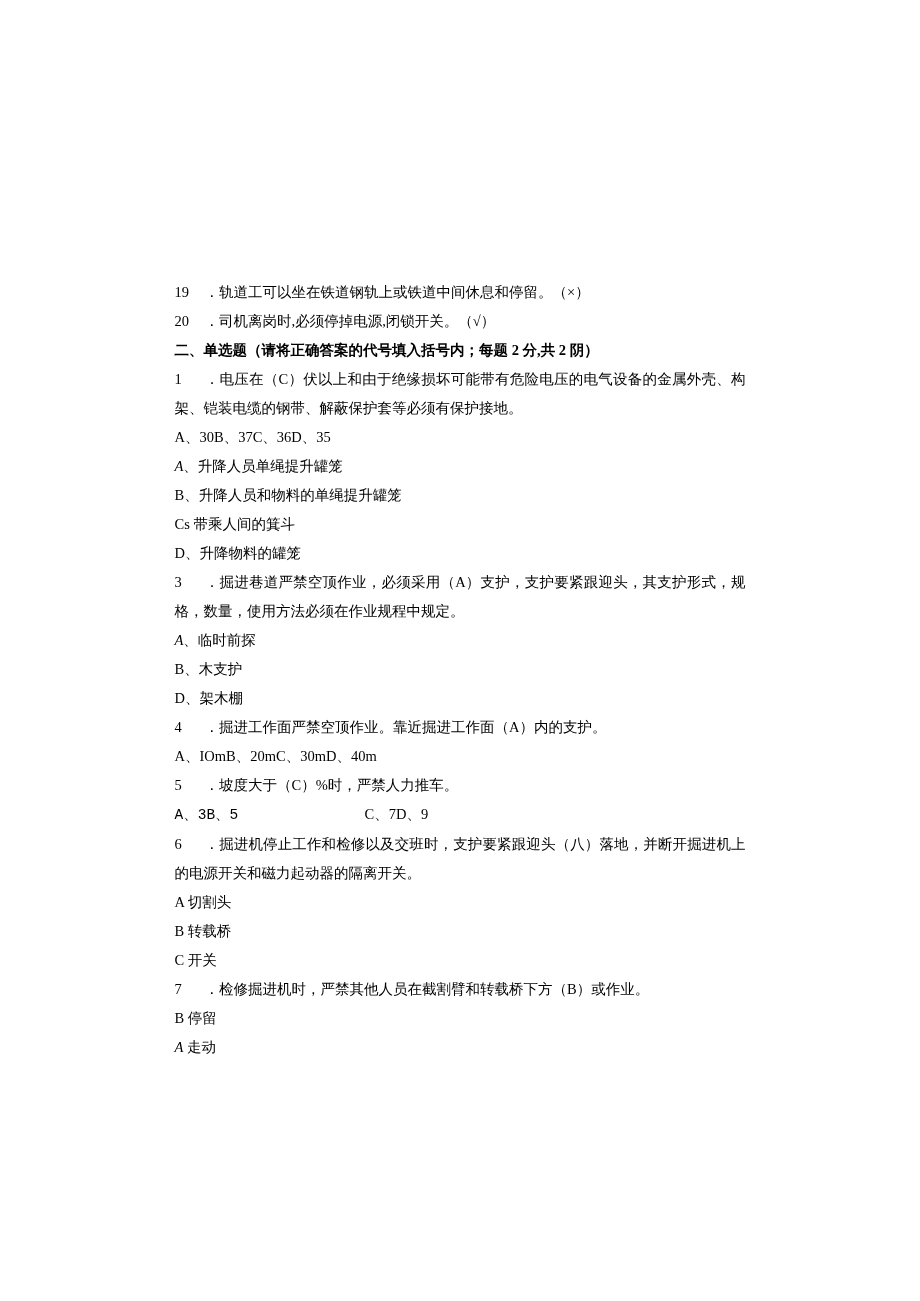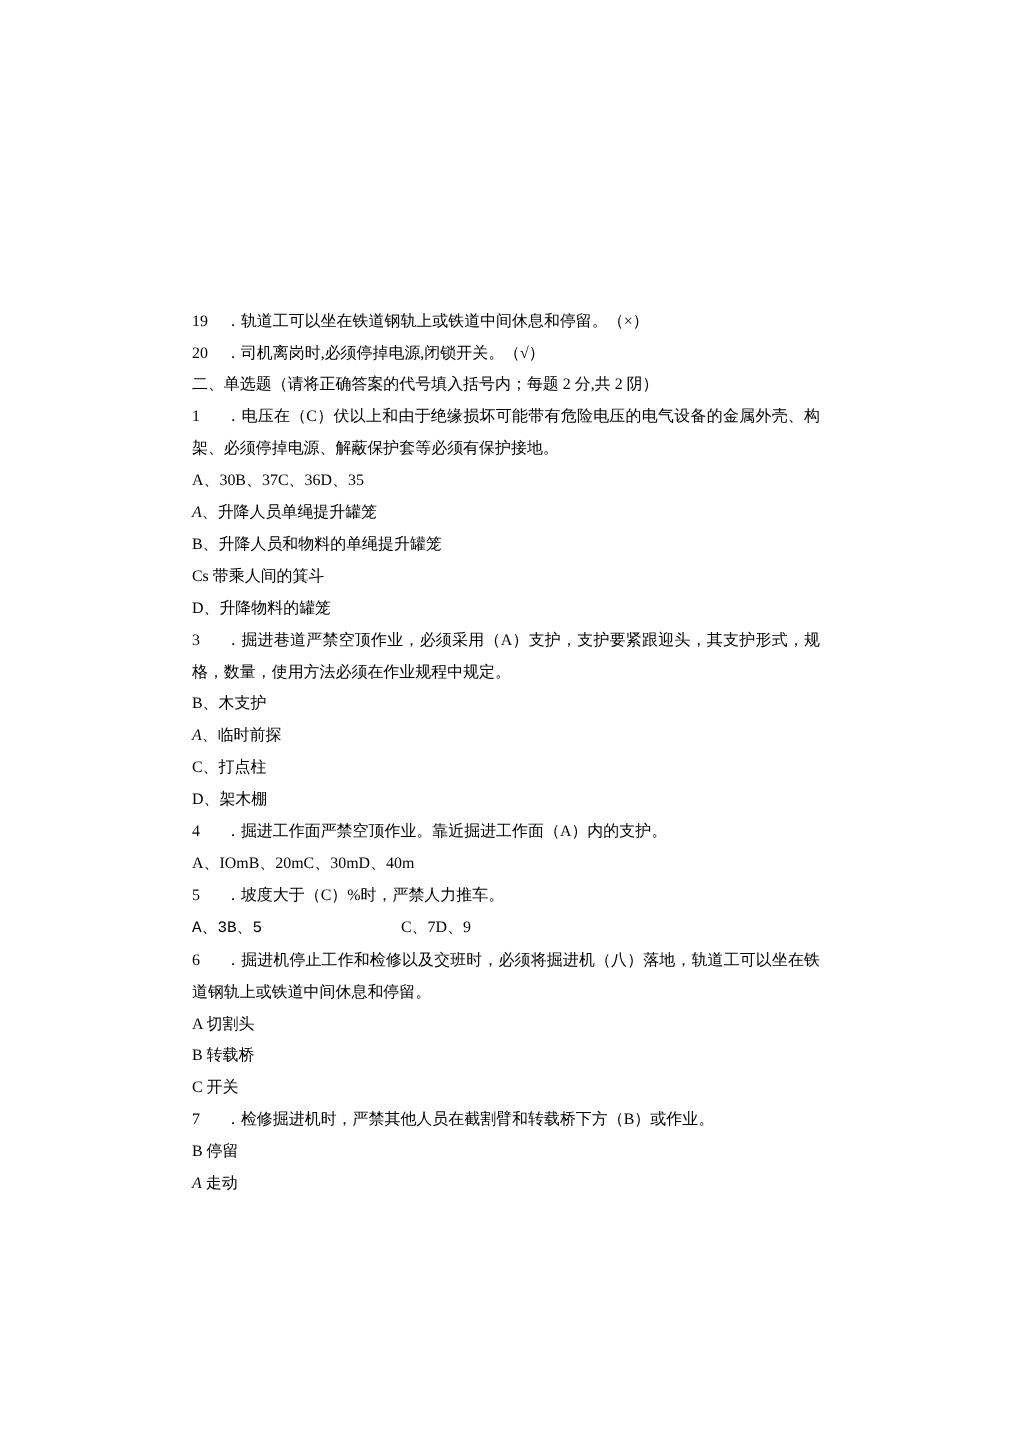--- a/index.html
+++ b/index.html
@@ -14,21 +14,21 @@
     width: 911px;
     min-height: 1301px;
     box-sizing: border-box;
     padding: 278px 170px 0 170px;
     margin: 0 auto;
   }
   .line {
     text-align: justify;
   }
   .bold {
-    font-weight: normal;
+    font-weight: bold;
   }
   .num {
     display: inline-block;
     min-width: 30px;
   }
   .italic {
     font-style: italic;
     font-family: "Times New Roman", serif;
   }
 </style>
@@ -41,51 +41,50 @@
     <span class="num">19</span><span>．轨道工可以坐在铁道钢轨上或铁道中间休息和停留。（×）</span>
   </div>
 
   <div class="line">
     <span class="num">20</span><span>．司机离岗时,必须停掉电源,闭锁开关。（√）</span>
   </div>
 
   <div class="line bold">二、单选题（请将正确答案的代号填入括号内；每题 2 分,共 2 阴）</div>
 
   <div class="line">
-    <span class="num">1</span><span>．电压在（C）伏以上和由于绝缘损坏可能带有危险电压的电气设备的金属外壳、构架、必须停掉电源、解蔽保护套等必须有保护接地。</span>
+    <span class="num">1</span><span>．电压在（C）伏以上和由于绝缘损坏可能带有危险电压的电气设备的金属外壳、构架、铠装电缆的钢带、解蔽保护套等必须有保护接地。</span>
   </div>
   <div class="line">A、30B、37C、36D、35</div>
 
   <div class="line"><span class="italic">A</span><span>、升降人员单绳提升罐笼</span></div>
   <div class="line">B、升降人员和物料的单绳提升罐笼</div>
   <div class="line">Cs 带乘人间的箕斗</div>
   <div class="line">D、升降物料的罐笼</div>
 
   <div class="line">
     <span class="num">3</span><span>．掘进巷道严禁空顶作业，必须采用（A）支护，支护要紧跟迎头，其支护形式，规格，数量，使用方法必须在作业规程中规定。</span>
   </div>
+  <div class="line"><span class="italic">A</span><span>、临时前探</span></div>
   <div class="line">B、木支护</div>
-  <div class="line"><span class="italic">A</span><span>、临时前探</span></div>
-  <div class="line">C、打点柱</div>
   <div class="line">D、架木棚</div>
 
   <div class="line">
     <span class="num">4</span><span>．掘进工作面严禁空顶作业。靠近掘进工作面（A）内的支护。</span>
   </div>
   <div class="line">A、IOmB、20mC、30mD、40m</div>
 
   <div class="line">
     <span class="num">5</span><span>．坡度大于（C）%时，严禁人力推车。</span>
   </div>
   <div class="line">
     <span style="display:inline-block;width:190px;font-family:Liberation Mono, monospace;">A、3B、5</span><span>C、7D、9</span>
   </div>
 
   <div class="line">
-    <span class="num">6</span><span>．掘进机停止工作和检修以及交班时，必须将掘进机（八）落地，轨道工可以坐在铁道钢轨上或铁道中间休息和停留。</span>
+    <span class="num">6</span><span>．掘进机停止工作和检修以及交班时，支护要紧跟迎头（八）落地，并断开掘进机上的电源开关和磁力起动器的隔离开关。</span>
   </div>
   <div class="line">A 切割头</div>
   <div class="line">B 转载桥</div>
   <div class="line">C 开关</div>
 
   <div class="line">
     <span class="num">7</span><span>．检修掘进机时，严禁其他人员在截割臂和转载桥下方（B）或作业。</span>
   </div>
   <div class="line">B 停留</div>
   <div class="line"><span class="italic">A</span><span> 走动</span></div>

